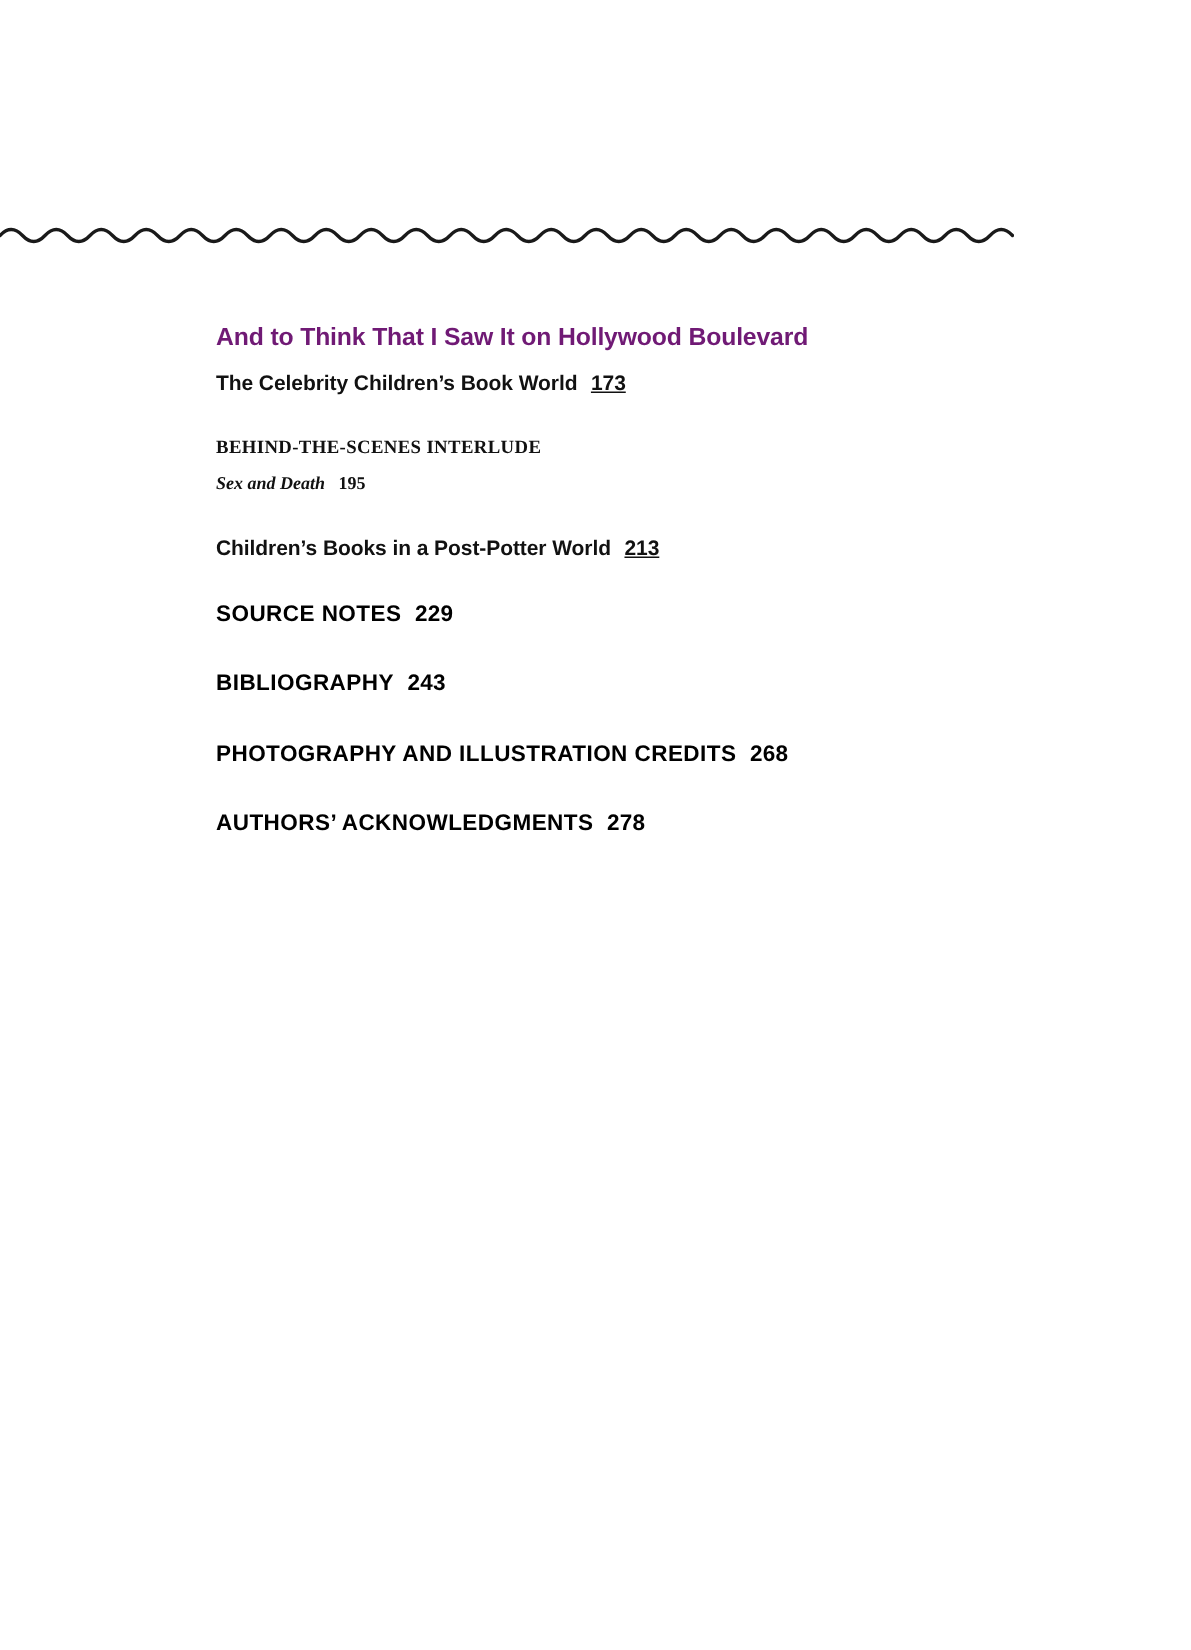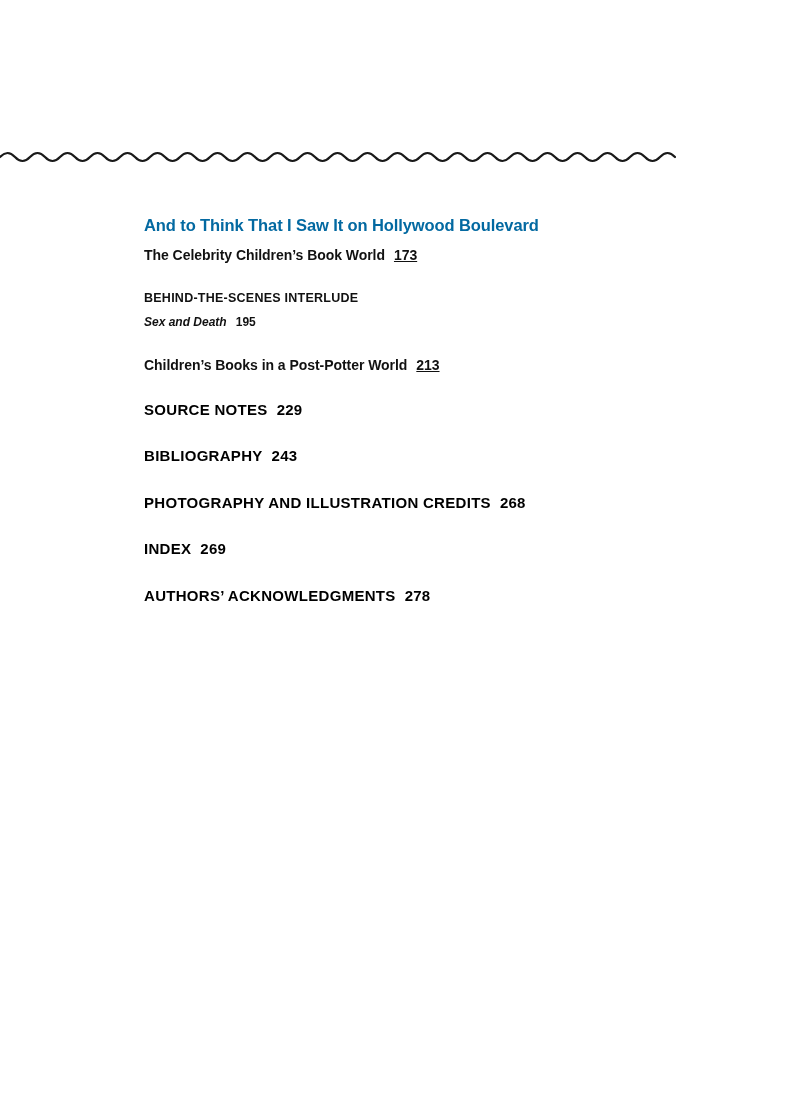--- a/index.html
+++ b/index.html
@@ -48,39 +48,40 @@
   
   .entry-major {
     padding-bottom: 26px;
   }
   .entry-major .title {
     font-size: 16.5px;
     font-weight: bold;
     letter-spacing: -0.1px;
     line-height: 1.32;
     margin: 0 0 9px 0;
-    color: #0369a1;
+    color: #701a75;
   }
   .entry-major .subline {
     font-size: 14px;
     font-weight: bold;
     letter-spacing: -0.05px;
     line-height: 1.3;
     margin: 0;
     color: #111111;
   }
   .entry-major .subline .page-no {
     margin-left: 9px;
     font-weight: bold;
     text-decoration: underline;
   }
 
   
   .entry-interlude {
     padding-bottom: 25px;
+    font-family: Liberation Serif, serif;
   }
   .entry-interlude .kicker {
     font-size: 12.5px;
     font-weight: bold;
     letter-spacing: 0.25px;
     line-height: 1.3;
     margin: 0 0 9px 0;
     text-transform: uppercase;
     color: #111111;
   }
@@ -158,22 +159,19 @@
 
     <div class="entry entry-plain">
       <span>BIBLIOGRAPHY</span><span class="page-no">243</span>
     </div>
 
 
     <div class="entry entry-plain">
       <span>PHOTOGRAPHY AND ILLUSTRATION CREDITS</span><span class="page-no">268</span>
     </div>
 
-    <div class="entry entry-plain">
-      <span>INDEX</span><span class="page-no">269</span>
-    </div>
 
     <div class="entry entry-plain">
       <span>AUTHORS’ ACKNOWLEDGMENTS</span><span class="page-no">278</span>
     </div>
 
   </div>
 </div>
 
 </body></html>

